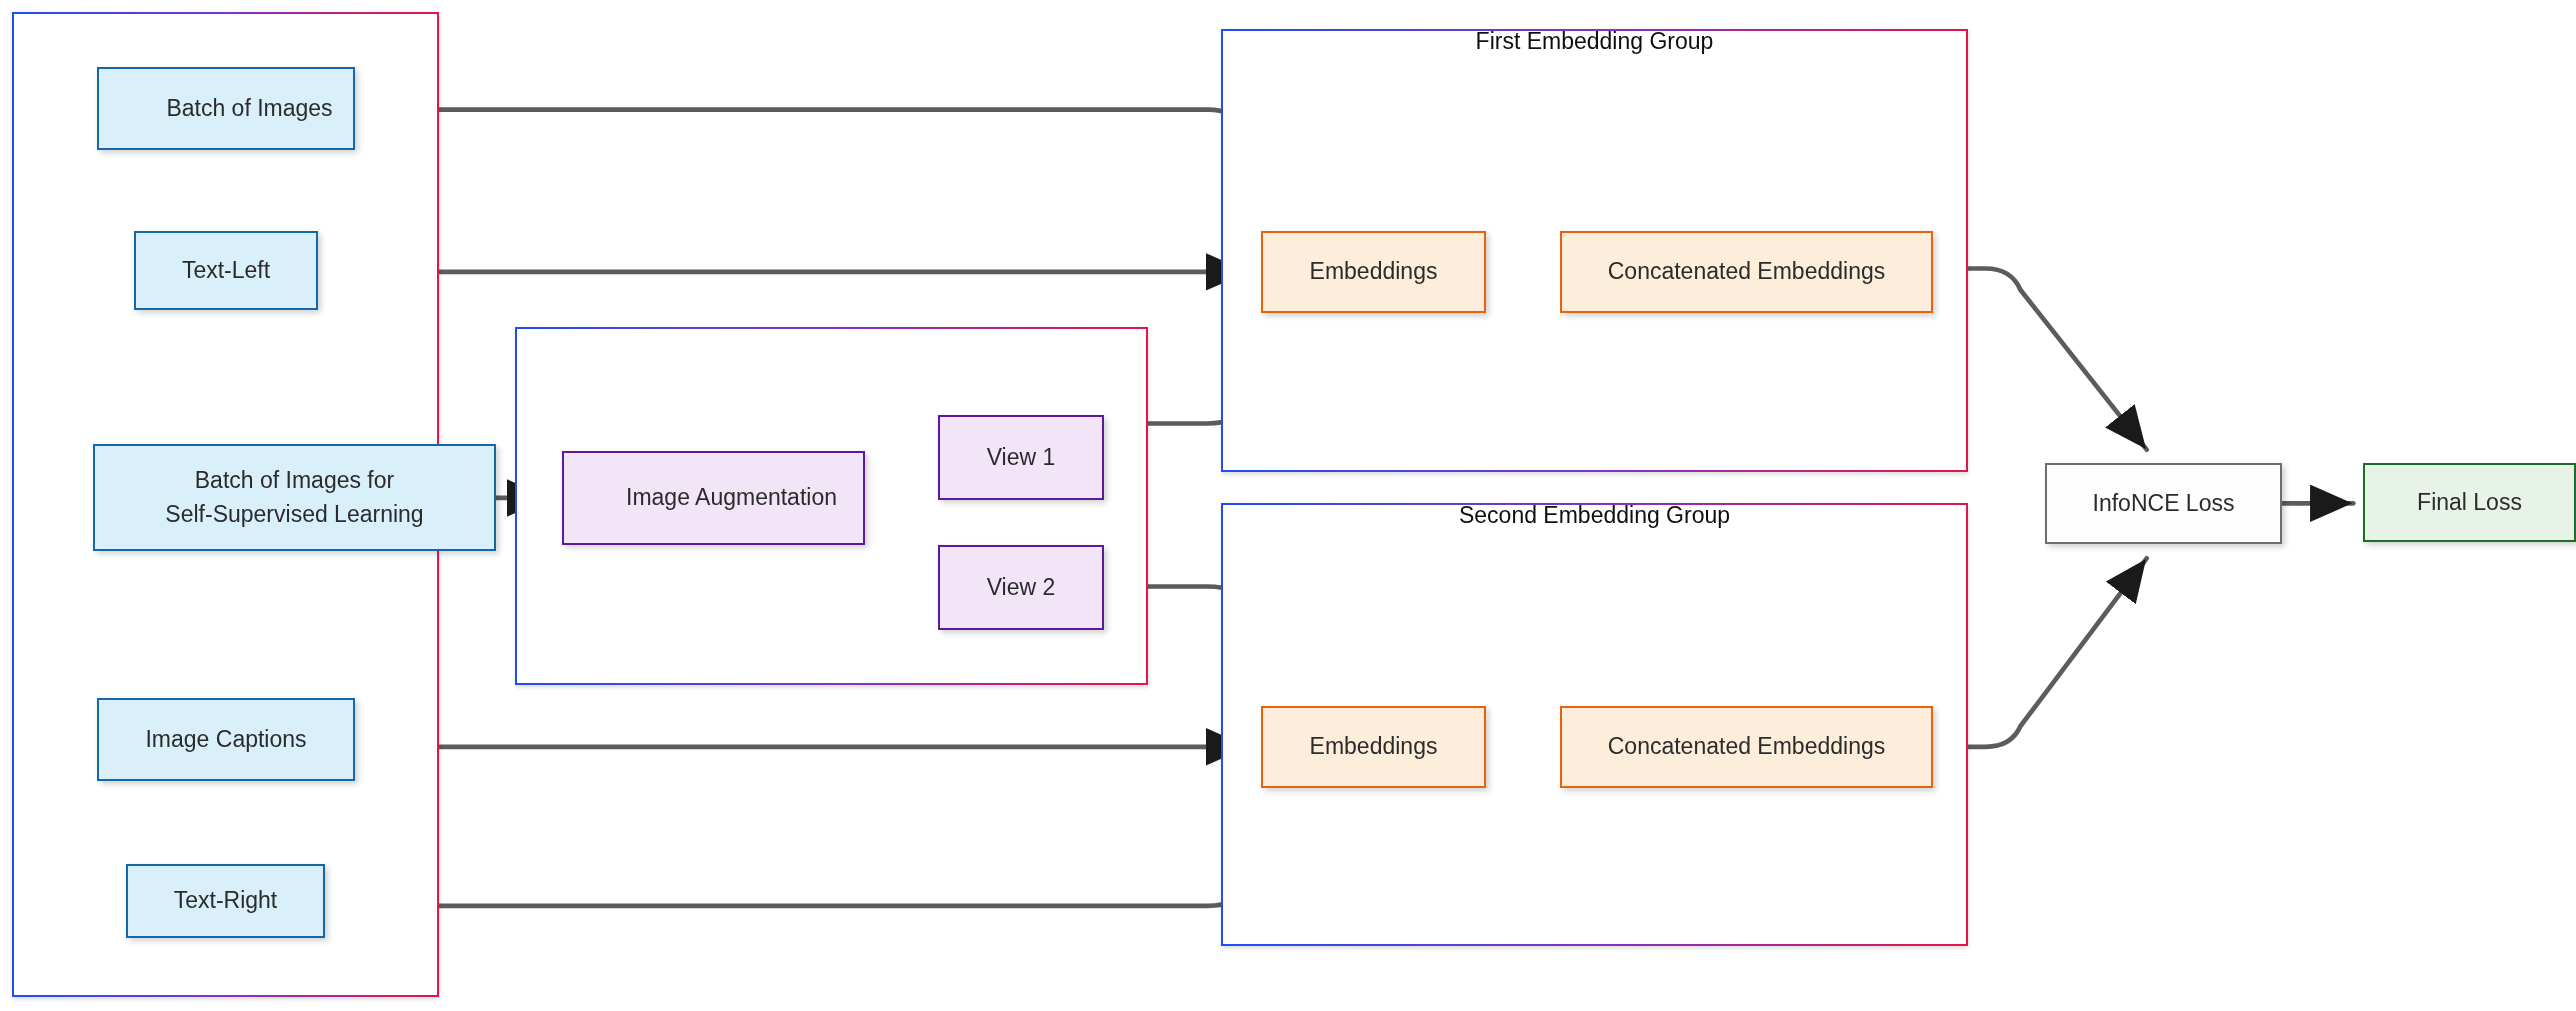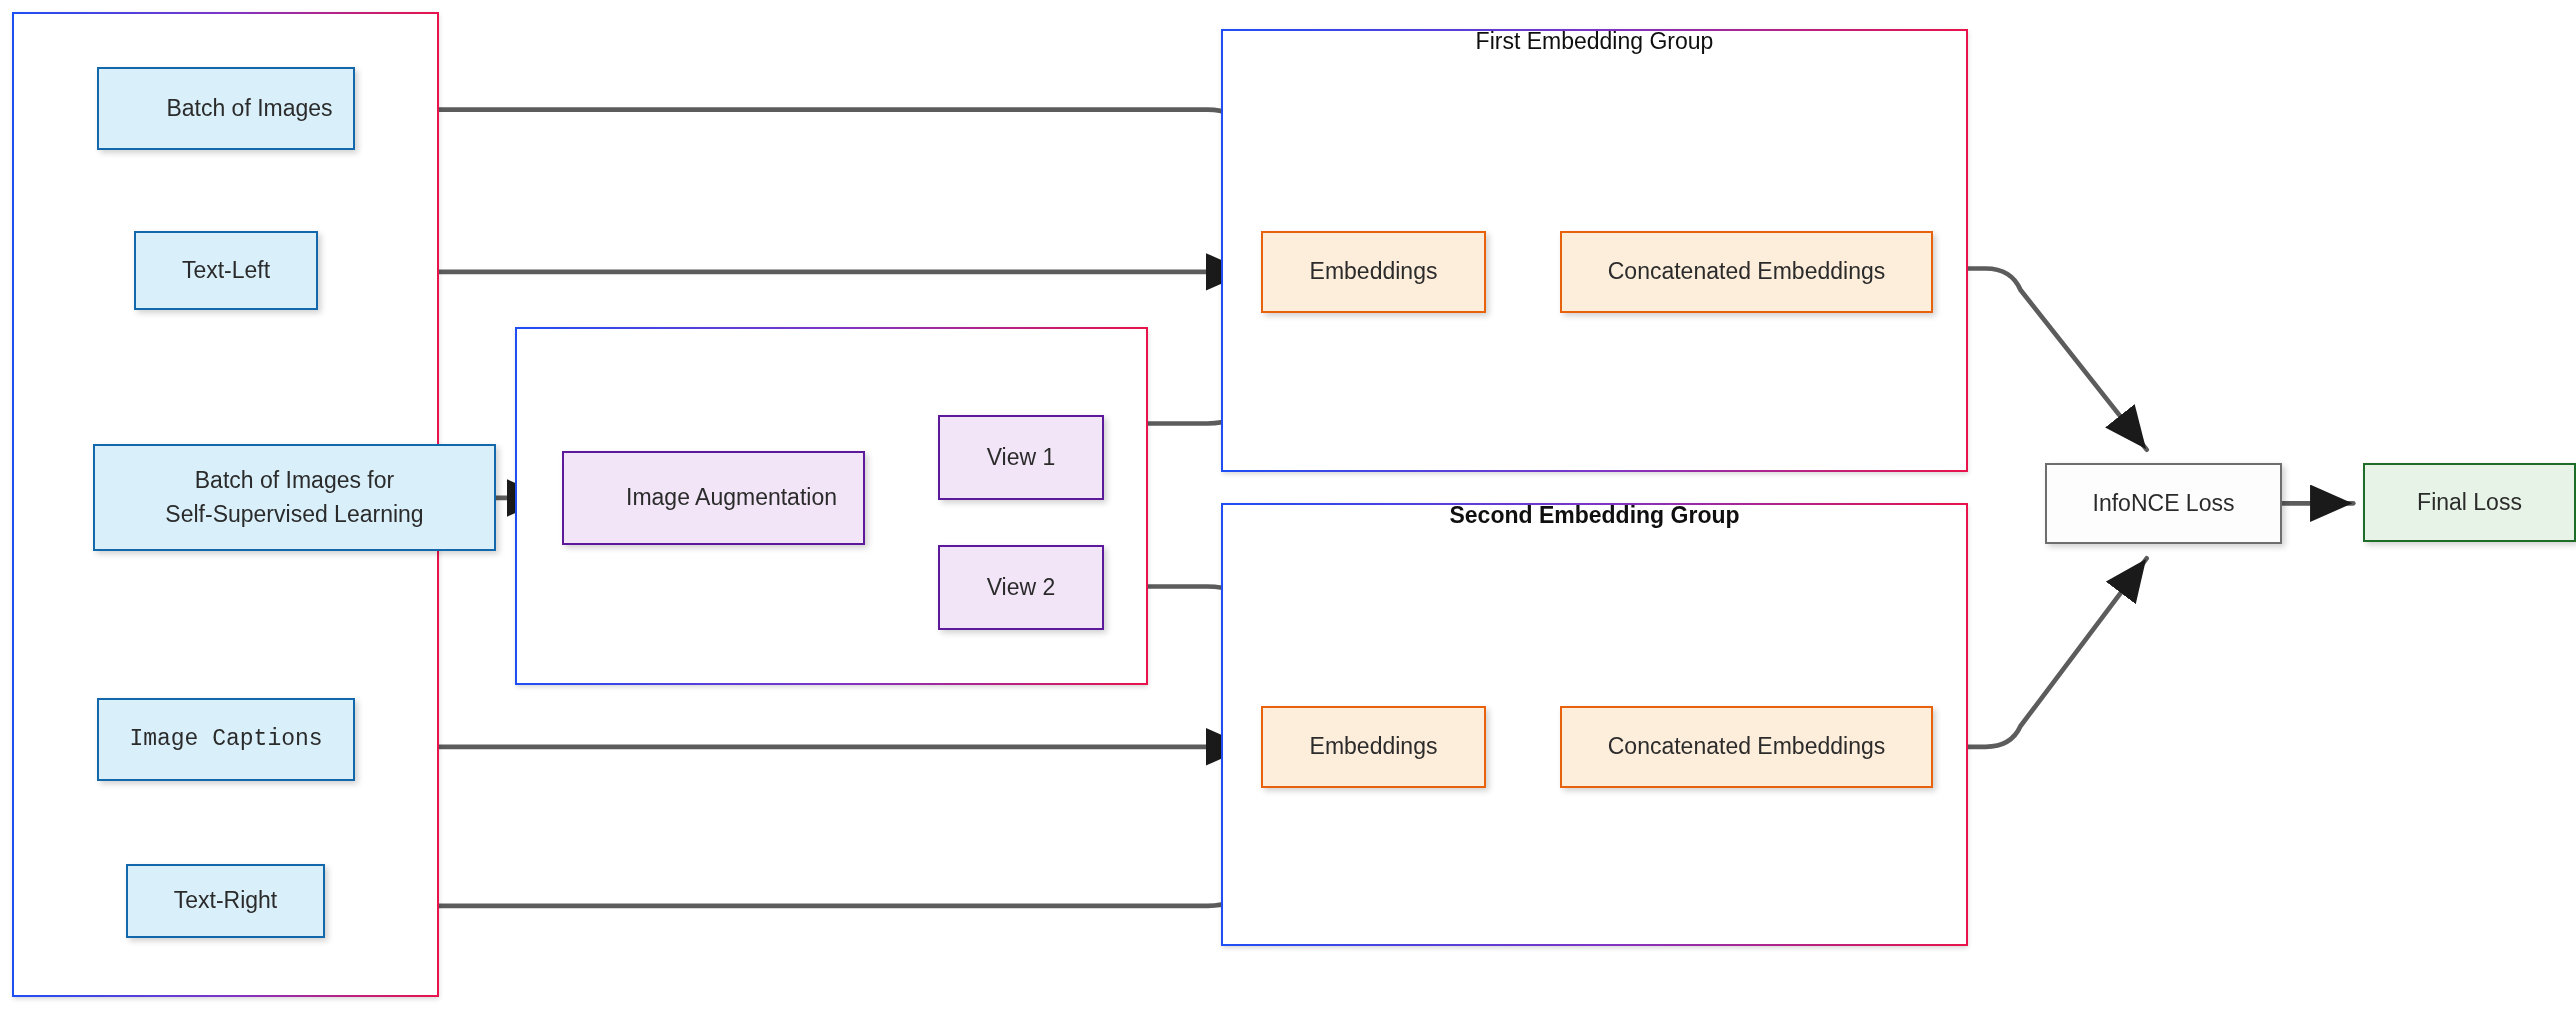--- a/index.html
+++ b/index.html
@@ -117,39 +117,39 @@
 
   <div class="cluster" style="left:12px; top:12px; width:427px; height:985px;"></div>
 
   <div class="cluster" style="left:515px; top:327px; width:633px; height:358px;"></div>
 
   <div class="cluster" style="left:1221px; top:29px; width:747px; height:443px;">
     <div class="cluster-title" style="top:-2.7px;">First Embedding Group</div>
   </div>
 
   <div class="cluster" style="left:1221px; top:503px; width:747px; height:443px;">
-    <div class="cluster-title" style="top:-2.7px;font-weight:bold;">Second Embedding Group</div>
+    <div class="cluster-title" style="top:-2.7px;">Second Embedding Group</div>
   </div>
 
   <div class="node n-blue" style="left:97px; top:67px; width:258px; height:83px;padding-left:47px;">
     <span>Batch of Images</span>
   </div>
 
   <div class="node n-blue" style="left:134px; top:231px; width:184px; height:79px;">
     <span>Text-Left</span>
   </div>
 
   <div class="node n-blue" style="left:45px; top:444px; width:403px; height:107px;margin-left:48px;">
     <span class="ml">
         <div>Batch of Images for</div>
         <div>Self-Supervised Learning</div>
       </span>
   </div>
 
-  <div class="node n-blue" style="left:97px; top:698px; width:258px; height:83px;font-family:Liberation Mono, monospace;">
+  <div class="node n-blue" style="left:97px; top:698px; width:258px; height:83px;">
     <span>Image Captions</span>
   </div>
 
   <div class="node n-blue" style="left:126px; top:864px; width:199px; height:74px;">
     <span>Text-Right</span>
   </div>
 
   <div class="node n-purple" style="left:562px; top:451px; width:303px; height:94px;padding-left:36px;">
     <span>Image Augmentation</span>
   </div>

